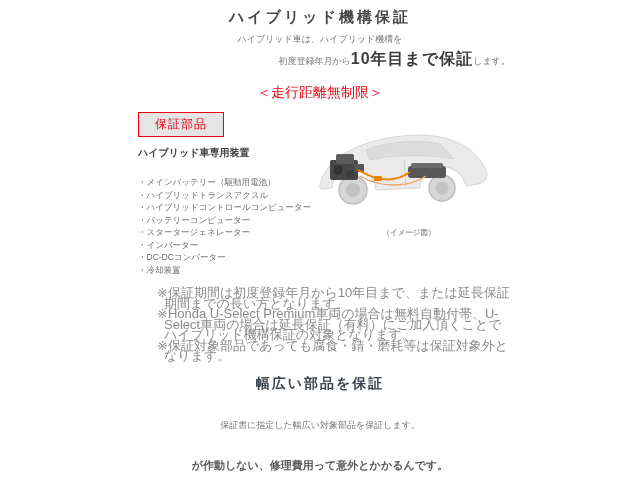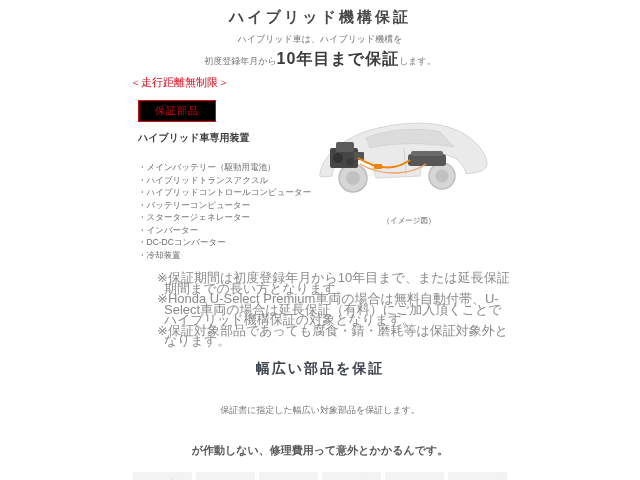--- a/index.html
+++ b/index.html
@@ -25,48 +25,48 @@
     letter-spacing: 3px;
   }
   .intro-line1 {
     margin-top: 6px;
     text-align: center;
     font-size: 9px;
     color: #767676;
   }
   .intro-line2 {
     margin-top: 3px;
-    text-align: center;
+    text-align: right;
     color: #767676;
     font-size: 9px;
   }
   .intro-strong {
     font-size: 16px;
     font-weight: bold;
     color: #3b3b3b;
     letter-spacing: 1px;
   }
   .mileage-note {
-    margin-top: 5px;
-    text-align: left;
-    font-size: 11px;
+    margin-top: 14px;
+    text-align: center;
+    font-size: 14px;
     color: #e60012;
   }
   
   .parts-section {
     margin-top: 10px;
     display: flex;
   }
   .parts-left { width: 200px; flex: none; padding-left: 8px; }
   .badge {
     display: inline-block;
     border: 1px solid #e60012;
     color: #e60012;
-    background: #000000;
-    font-size: 10px;
+    background: #e5e5e5;
+    font-size: 12px;
     padding: 3px 16px;
     letter-spacing: 1px;
   }
   .parts-subtitle {
     margin-top: 9px;
     font-size: 10px;
     font-weight: bold;
     color: #3f3f3f;
   }
   .parts-list {

